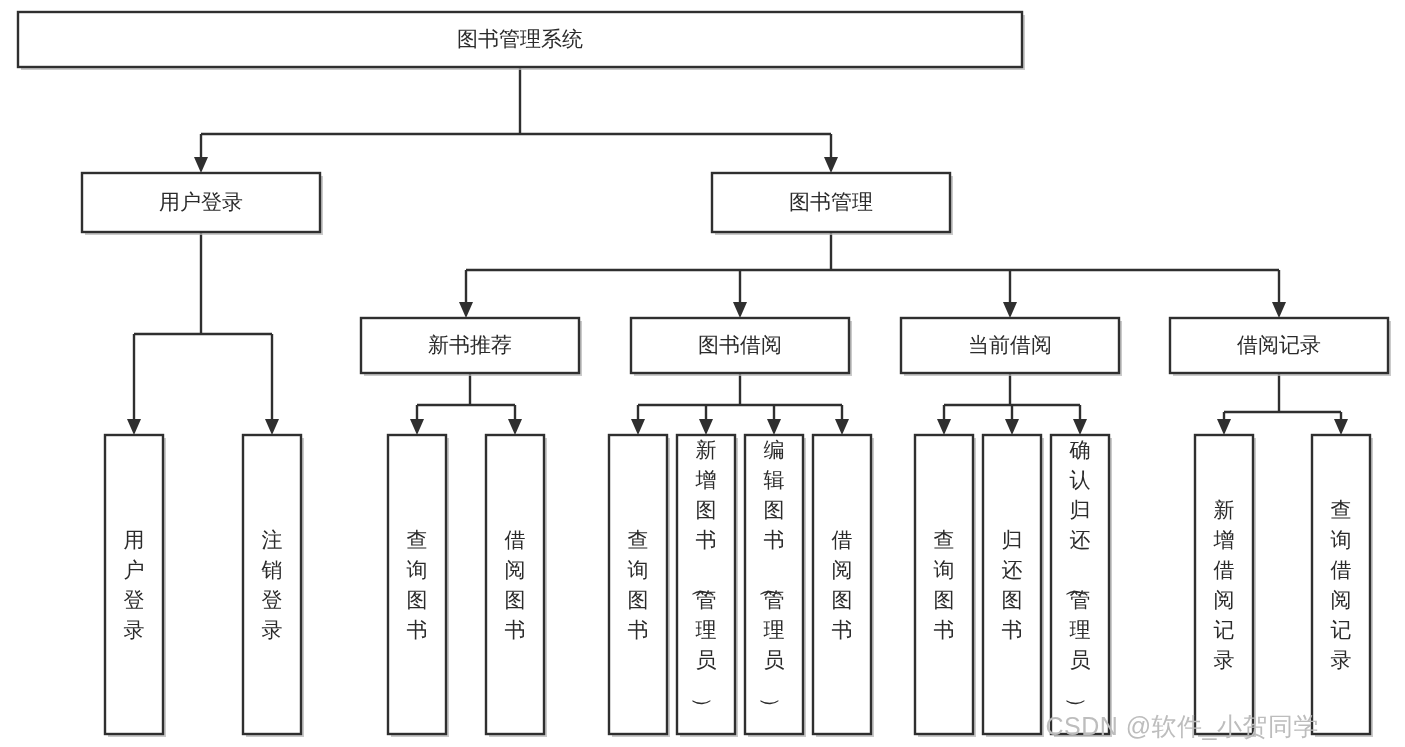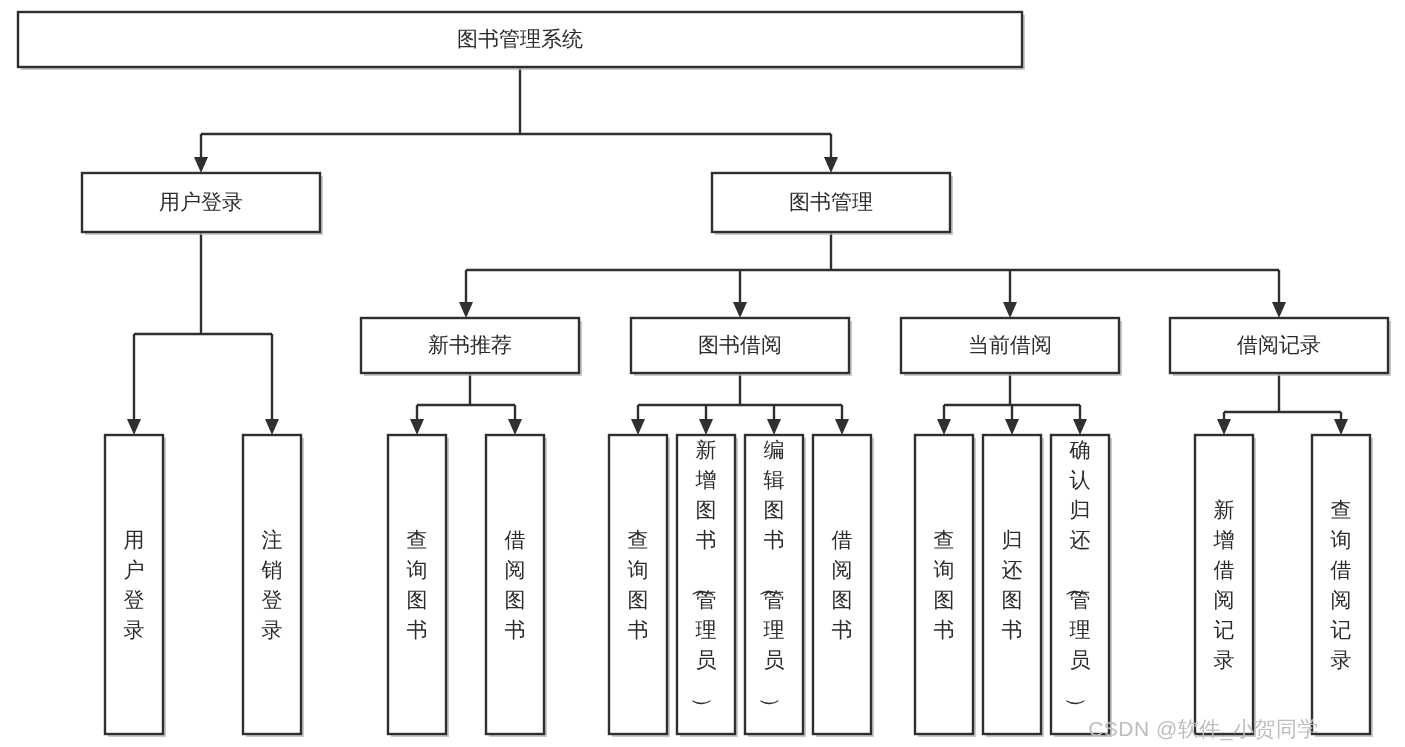--- a/index.html
+++ b/index.html
@@ -55,21 +55,21 @@
     fill: #2b2b2b;
     font-family: "Liberation Sans", "DejaVu Sans", sans-serif;
     font-size: 21px;
     text-anchor: middle;
   }
   .watermark-text {
     position: absolute;
     right: 6px;
     bottom: 4px;
     font-family: "Liberation Sans", "DejaVu Sans", sans-serif;
-    font-size: 21px;
+    font-size: 25px;
     color: #bdbdbd;
     white-space: nowrap;
     letter-spacing: 0.5px;
     user-select: none;
   }
 </style>
 </head>
 <body>
 
 <div id="diagram-root">

